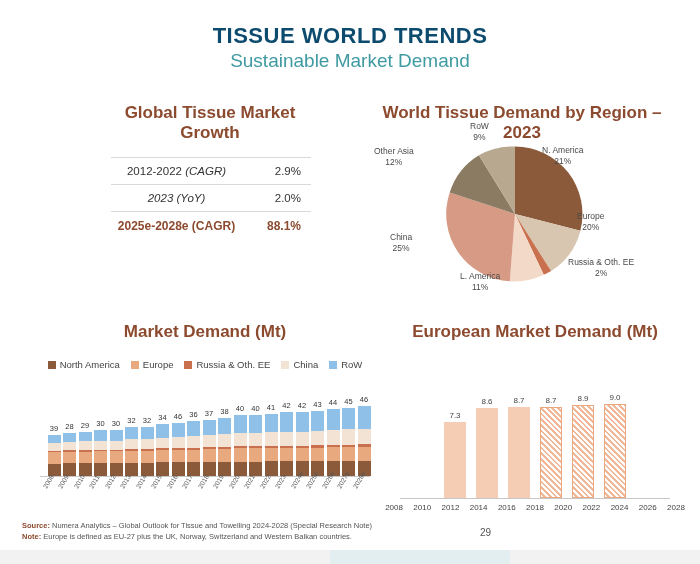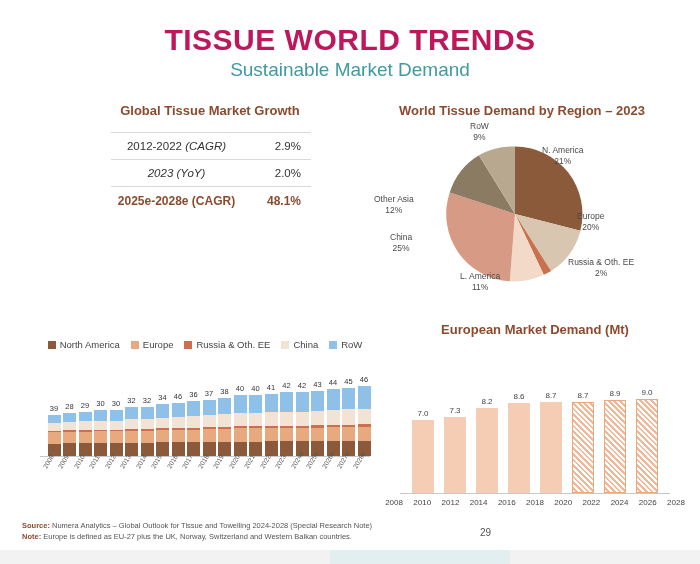--- a/index.html
+++ b/index.html
@@ -19,37 +19,37 @@
     position: relative;
     width: 700px;
     height: 564px;
   }
   
   .title-block {
     text-align: center;
     padding-top: 24px;
   }
   .main-title {
-    font-size: 30px;
+    font-size: 22px;
     font-weight: bold;
-    color: #be185d;
+    color: #0c4a6e;
     letter-spacing: 0.5px;
     line-height: 1.05;
   }
   .sub-title {
     font-size: 19px;
     color: #3f9aa1;
     margin-top: 3px;
     font-weight: normal;
   }
   
   .section-title {
     color: #8c4a2f;
     font-weight: bold;
-    font-size: 13px;
+    font-size: 17px;
     text-align: center;
   }
   
   .tl-block {
     position: absolute;
     left: 95px;
     top: 103px;
     width: 230px;
   }
   table.growth {
@@ -292,21 +292,21 @@
       </tr>
       <tr>
         <td class="lab ital">
           <span>2023</span>
           <span>(YoY)</span>
         </td>
         <td class="val">2.0%</td>
       </tr>
       <tr class="last">
         <td class="lab">2025e-2028e (CAGR)</td>
-        <td class="val">48.1%</td>
+        <td class="val">88.1%</td>
       </tr>
     </tbody>
       </table>
   </div>
 
   <div class="pie-block">
     <div class="section-title">World Tissue Demand by Region – 2023</div>
 
     <div class="pie-wrap">
       <svg width="150" height="150" viewBox="0 0 100 100">
@@ -340,31 +340,32 @@
       <span>2%</span>
     </div>
     <div class="pie-label" style="left:98px; top:168px;">
       <span>L. America</span><br>
       <span>11%</span>
     </div>
     <div class="pie-label" style="left:28px; top:129px;">
       <span>China</span><br>
       <span>25%</span>
     </div>
-    <div class="pie-label" style="left:12px; top:43px;margin-top:48px;">
+    <div class="pie-label" style="left:12px; top:43px;">
       <span>Other Asia</span><br>
       <span>12%</span>
     </div>
     <div class="pie-label" style="left:108px; top:18px;">
       <span>RoW</span><br>
       <span>9%</span>
     </div>
   </div>
 
   <div class="bl-block">
+    <div class="section-title">Market Demand (Mt)</div>
 
     <div class="legend">
       <div class="legend-item">
         <span class="legend-swatch" style="background:#8a5a3b"></span>
         <span>North America</span>
       </div>
       <div class="legend-item">
         <span class="legend-swatch" style="background:#e8a97f"></span>
         <span>Europe</span>
       </div>
@@ -617,30 +618,22 @@
         <div class="xlab">2026e</div>
         <div class="xlab">2027e</div>
         <div class="xlab">2028e</div>
       </div>
   </div>
 
   <div class="br-block">
     <div class="section-title">European Market Demand (Mt)</div>
     <div class="eu-bars" id="eu-bars">
         <div class="eu-col">
-          <div class="eu-val">7.0</div>
-          <div class="eu-bar" style="height: 72.9167px;"></div>
-        </div>
-        <div class="eu-col">
           <div class="eu-val">7.3</div>
           <div class="eu-bar" style="height: 76.0417px;"></div>
-        </div>
-        <div class="eu-col">
-          <div class="eu-val">8.2</div>
-          <div class="eu-bar" style="height: 85.4167px;"></div>
         </div>
         <div class="eu-col">
           <div class="eu-val">8.6</div>
           <div class="eu-bar" style="height: 89.5833px;"></div>
         </div>
         <div class="eu-col">
           <div class="eu-val">8.7</div>
           <div class="eu-bar" style="height: 90.625px;"></div>
         </div>
         <div class="eu-col">

